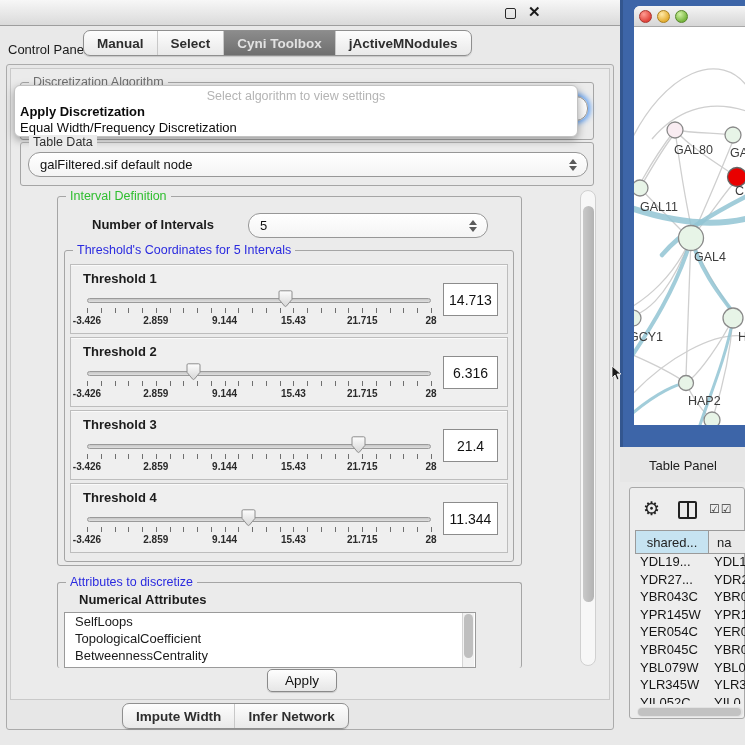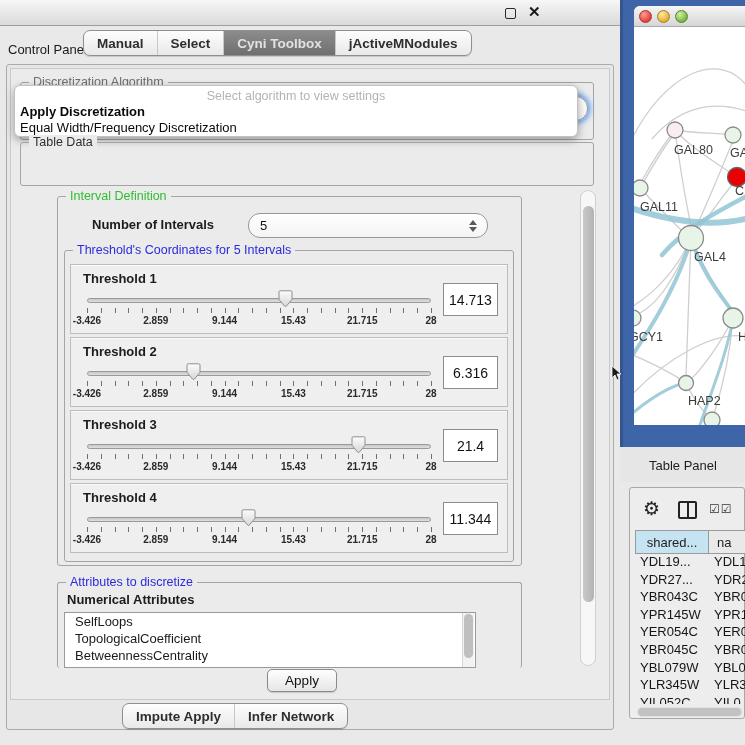--- a/index.html
+++ b/index.html
@@ -140,20 +140,27 @@
   <div class="abs" id="algo-popup">
     <div class="abs" id="popup-hint">Select algorithm to view settings</div>
     <div id="popup-options">
         <div class="popup-opt" style="top: 18px; font-weight: bold;">Apply Discretization</div>
         <div class="popup-opt" style="top: 34px;">Equal Width/Frequency Discretization</div>
       </div>
   </div>
 
   <div class="abs group" style="left:20px;top:142px;width:574px;height:44px;">
     <span class="group-title g-dark">Table Data</span>
+  </div>
+  <div class="abs combo" style="left:28px;top:152px;width:560px;height:25px;">
+    <span>galFiltered.sif default node</span>
+    <span class="spinner">
+        <span class="up"></span>
+        <span class="dn"></span>
+      </span>
   </div>
 
   <div class="abs group" style="left:57px;top:196px;width:465px;height:370px;">
     <span class="group-title g-green">Interval Definition</span>
   </div>
   <div class="abs blabel" style="left:92px;top:217px;">Number of Intervals</div>
   <div class="abs combo" style="left:248px;top:213px;width:240px;height:25px;">
     <span>5</span>
     <span class="spinner">
         <span class="up"></span>
@@ -347,37 +354,37 @@
         <div class="ticklab" style="left: 200.4px;">15.43</div>
         <div class="ticklab" style="left: 269.2px;">21.715</div>
         <div class="ticklab" style="left: 338px;">28</div>
         <div class="valbox">11.344</div>
       </div>
     </div>
 
   <div class="abs group" style="left:57px;top:582px;width:465px;height:86px;border-bottom:none;">
     <span class="group-title g-blue">Attributes to discretize</span>
   </div>
-  <div class="abs blabel" style="left:60px;top:592px;padding-left:7px;">Numerical Attributes</div>
+  <div class="abs blabel" style="left:72px;top:592px;padding-left:7px;">Numerical Attributes</div>
   <div class="abs" id="attr-list">
       <div class="attr-item">SelfLoops</div>
       <div class="attr-item">TopologicalCoefficient</div>
       <div class="attr-item">BetweennessCentrality</div>
     </div>
   <div class="abs" id="attr-scroll"></div>
   <div class="abs" id="attr-thumb"></div>
 
   <div class="abs" id="main-scrollbar"></div>
   <div class="abs" id="main-thumb"></div>
 
   <button class="abs" id="apply-btn">Apply</button>
 
   <div class="abs tabbar" id="bottom-tabs">
       <div class="tab">
-        <span>Impute Apply</span>
+        <span>Impute Width</span>
       </div>
       <div class="tab">
         <span>Infer Network</span>
       </div>
     </div>
 
   <div class="abs" id="net-frame"></div>
   <div class="abs" id="net-window">
     <div class="abs" id="net-titlebar">
       <div class="light" id="light-red"></div>

